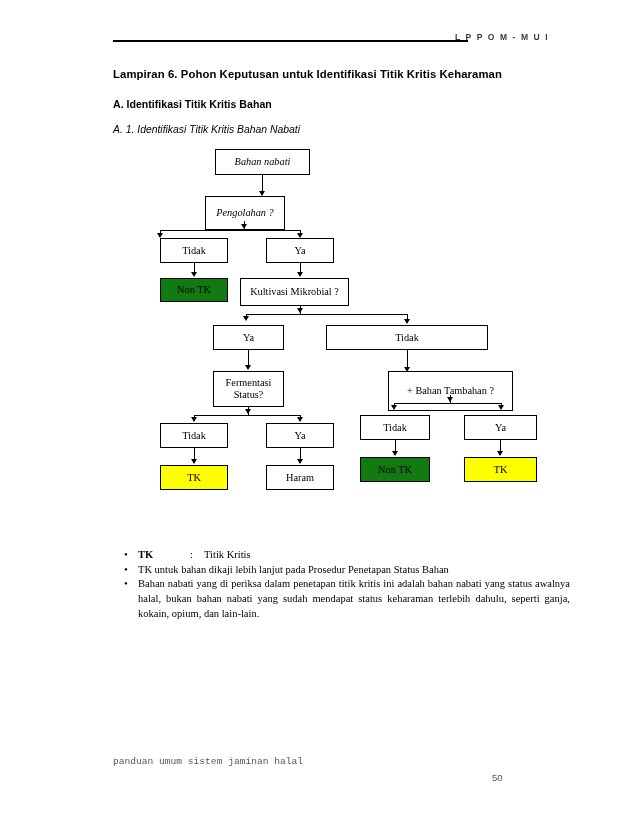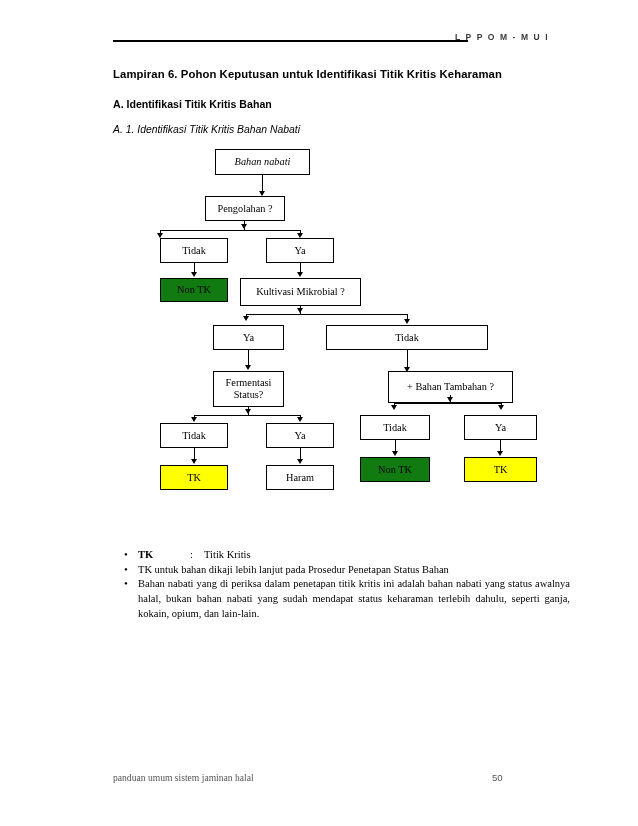--- a/index.html
+++ b/index.html
@@ -46,22 +46,22 @@
   .notes-title{font-size:11px;font-weight:700;margin-bottom:14px;}
   .bl{position:relative;padding-left:20px;font-size:10.5px;
       line-height:1.30;margin-bottom:1px;}
   .bl:before{content:"\2022";position:absolute;left:6px;top:-1px;font-size:11px;}
   .bl .term{font-weight:700;display:inline-block;min-width:52px;}
   .bl .colon{display:inline-block;width:14px;}
   .bl b{font-weight:400;}
   .bl.para{text-align:justify;line-height:1.42;}
 
   
-  .ft-left{position:absolute;left:113px;top:772px;
-           font-family:Liberation Serif, serif;font-size:9.6px;color:#555;}
+  .ft-left{position:absolute;left:113px;top:756px;
+           font-family:Liberation Mono, monospace;font-size:9.6px;color:#555;}
   .ft-page{position:absolute;left:492px;top:772px;
            font-family:"Liberation Sans", sans-serif;font-size:9.6px;color:#555;}
 </style>
 </head>
 <body>
 
 <div class="page">
 
   <div class="hdr-rule"></div>
   <div class="hdr-label">L P P O M - M U I</div>
@@ -69,59 +69,59 @@
   <div class="title">Lampiran 6.   Pohon Keputusan untuk Identifikasi Titik Kritis Keharaman</div>
   <div class="subtitle">A. Identifikasi Titik Kritis Bahan</div>
   <div class="subsub">A. 1. Identifikasi Titik Kritis Bahan Nabati</div>
 
   <div class="chart">
 
     <div class="node" style="left:215px;top:149px;width:95px;height:26px;font-style:italic;">Bahan nabati</div>
     <div class="ln vl" style="left:262px;top:175px;height:20px;"></div>
     <div class="arw" style="left:259px;top:191px;"></div>
 
-    <div class="node" style="left:205px;top:196px;width:80px;height:25px;">Pengolahan ?</div>
+    <div class="node" style="left:205px;top:196px;width:80px;height:34px;font-style:italic;">Pengolahan ?</div>
     <div class="ln vl" style="left:244px;top:221px;height:9px;"></div>
     <div class="ln hl" style="left:160px;top:230px;width:140px;"></div>
     <div class="ln vl" style="left:160px;top:230px;height:5px;"></div>
     <div class="ln vl" style="left:300px;top:230px;height:5px;"></div>
     <div class="arw" style="left:157px;top:233px;"></div>
     <div class="arw" style="left:297px;top:233px;"></div>
     <div class="arw" style="left:241px;top:224px;"></div>
 
     <div class="node" style="left:160px;top:238px;width:68px;height:25px;">Tidak</div>
     <div class="node" style="left:266px;top:238px;width:68px;height:25px;">Ya</div>
 
     <div class="ln vl" style="left:194px;top:263px;height:12px;"></div>
     <div class="arw" style="left:191px;top:272px;"></div>
     <div class="ln vl" style="left:300px;top:263px;height:12px;"></div>
     <div class="arw" style="left:297px;top:272px;"></div>
 
     <div class="node green" style="left:160px;top:278px;width:68px;height:24px;">Non TK</div>
-    <div class="node" style="left:240px;top:278px;width:121px;height:28px;">Kultivasi Mikrobial ?</div>
+    <div class="node" style="left:240px;top:278px;width:109px;height:28px;">Kultivasi Mikrobial ?</div>
 
     <div class="ln vl" style="left:300px;top:306px;height:8px;"></div>
     <div class="ln hl" style="left:246px;top:314px;width:161px;"></div>
     <div class="ln vl" style="left:246px;top:314px;height:4px;"></div>
     <div class="ln vl" style="left:407px;top:314px;height:6px;"></div>
     <div class="arw" style="left:243px;top:316px;"></div>
     <div class="arw" style="left:404px;top:319px;"></div>
     <div class="arw" style="left:297px;top:308px;"></div>
 
     <div class="node" style="left:213px;top:325px;width:71px;height:25px;">Ya</div>
     <div class="node" style="left:326px;top:325px;width:162px;height:25px;">Tidak</div>
 
     <div class="ln vl" style="left:248px;top:350px;height:18px;"></div>
     <div class="arw" style="left:245px;top:365px;"></div>
     <div class="ln vl" style="left:407px;top:350px;height:20px;"></div>
     <div class="arw" style="left:404px;top:367px;"></div>
 
     <div class="node" style="left:213px;top:371px;width:71px;height:36px;">Fermentasi Status?</div>
 
-    <div class="node" style="left:388px;top:371px;width:125px;height:32px;">+ Bahan Tambahan ?</div>
+    <div class="node" style="left:388px;top:371px;width:125px;height:40px;">+ Bahan Tambahan ?</div>
 
     <div class="ln vl" style="left:248px;top:407px;height:8px;"></div>
     <div class="ln hl" style="left:194px;top:415px;width:106px;"></div>
     <div class="ln vl" style="left:194px;top:415px;height:4px;"></div>
     <div class="ln vl" style="left:300px;top:415px;height:4px;"></div>
     <div class="arw" style="left:191px;top:417px;"></div>
     <div class="arw" style="left:297px;top:417px;"></div>
     <div class="arw" style="left:245px;top:409px;"></div>
 
     <div class="node" style="left:160px;top:423px;width:68px;height:25px;">Tidak</div>

